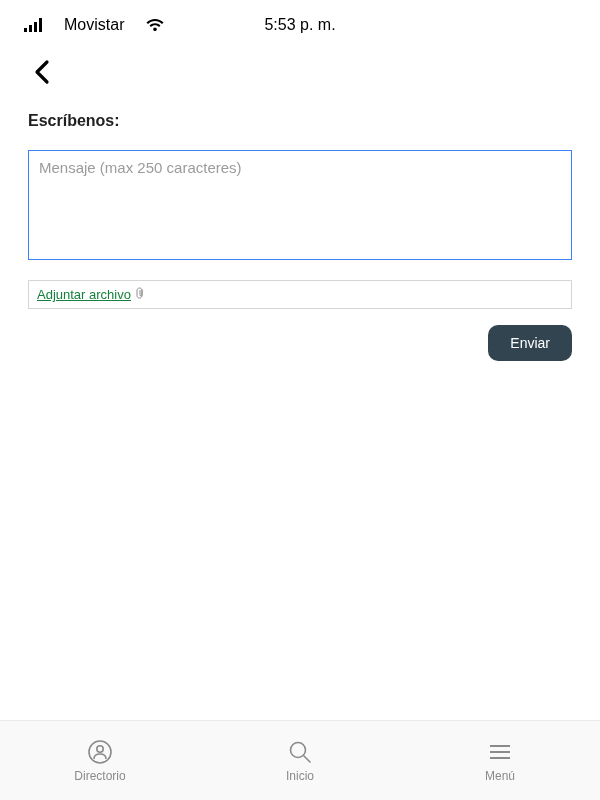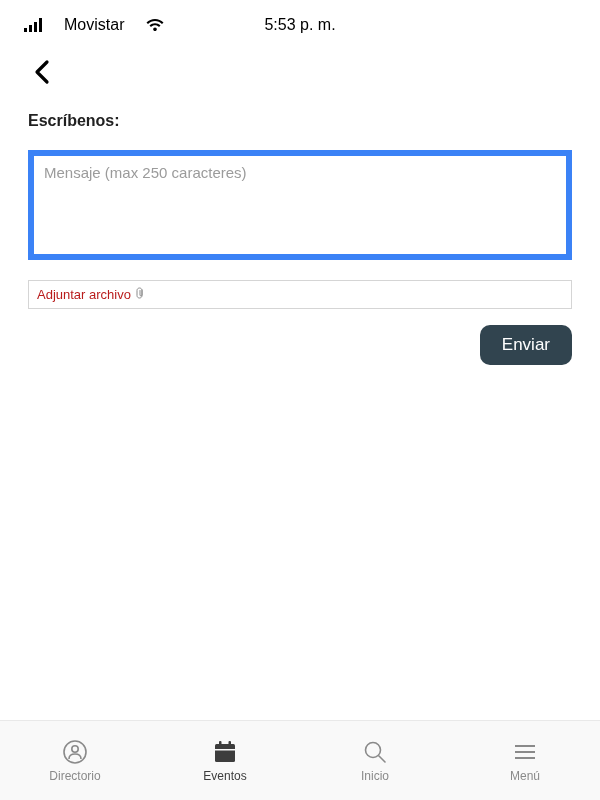--- a/index.html
+++ b/index.html
@@ -6,25 +6,25 @@
   html, body { width: 600px; height: 800px; font-family: -apple-system, Helvetica, Arial, sans-serif; background:#fff; }
   .screen { width:600px; height:800px; position:relative; display:flex; flex-direction:column; }
   .statusbar { display:flex; justify-content:space-between; align-items:center; padding:10px 24px 0 24px; height:40px; font-size:16px; font-weight:500; color:#000; }
   .sb-left, .sb-right { display:flex; align-items:center; gap:22px; }
   .sb-center { position:absolute; left:50%; transform:translateX(-50%); }
   .signal-icon svg, .wifi-icon svg, .loc-icon svg, .alarm-icon svg, .batt-icon svg { display:block; }
   .nav { padding:16px 24px 0 24px; }
   .back-btn { width:36px; height:36px; display:flex; align-items:center; justify-content:center; cursor:pointer; }
   .content { padding:20px 28px 0 28px; flex:1; overflow:auto; }
   .title { font-size:16px; font-weight:700; color:#212121; margin-bottom:20px; }
-  .msg-box { width:100%; height:110px; border:6px solid #3b82f6; padding:8px 10px; font-size:15px; color:#999; resize:none; font-family:inherit; }
+  .msg-box { width:100%; height:110px; border:1px solid #3b82f6; padding:8px 10px; font-size:15px; color:#999; resize:none; font-family:inherit; }
   .msg-box::placeholder { color:#9b9b9b; }
-  .attach-row { margin-top:16px; border:1px solid #d5d5d5; padding:6px 8px; font-size:13px; color:#b91c1c; display:flex; align-items:center; gap:4px; cursor:pointer; }
+  .attach-row { margin-top:16px; border:1px solid #d5d5d5; padding:6px 8px; font-size:13px; color:#15803d; display:flex; align-items:center; gap:4px; cursor:pointer;text-decoration:underline; }
   .send-row { display:flex; justify-content:flex-end; margin-top:16px; }
-  .send-btn { background:#31444f; color:#fff; border:none; border-radius:10px; padding:10px 22px; font-size:17px; cursor:pointer; }
+  .send-btn { background:#31444f; color:#fff; border:none; border-radius:10px; padding:10px 22px; font-size:14px; cursor:pointer; }
   .tabbar { height:80px; border-top:1px solid #e9e9e9; background:#f9f9f9; display:flex; }
   .tab { flex:1; display:flex; flex-direction:column; align-items:center; justify-content:center; gap:4px; cursor:pointer; color:#8a8a8a; font-size:12px; }
   .tab svg { display:block; }
   .tab.home { color:#c9a94f; }
   .tab.home svg path, .tab.home svg rect { fill:#d4b25a; }
   .tab.active { color:#3d3d3d; }
 </style>
 </head>
 <body>
 
@@ -85,31 +85,20 @@
     <div class="tab">
       <span>
         <svg width="26" height="26" viewBox="0 0 26 26">
             <circle cx="13" cy="13" r="11" fill="none" stroke="#8a8a8a" stroke-width="1.6"></circle>
             <circle cx="13" cy="10" r="3.2" fill="none" stroke="#8a8a8a" stroke-width="1.6"></circle>
             <path d="M7 20 C7 16.5 10 15 13 15 C16 15 19 16.5 19 20" fill="none" stroke="#8a8a8a" stroke-width="1.6"></path>
           </svg>
       </span>
       <span>Directorio</span>
     </div>
-    <div class="tab active">
-      <span>
-        <svg width="26" height="26" viewBox="0 0 26 26">
-            <rect x="3" y="5" width="20" height="18" rx="1.5" fill="#3d3d3d"></rect>
-            <rect x="3" y="10" width="20" height="1.5" fill="#f9f9f9"></rect>
-            <rect x="7" y="2" width="2.5" height="5" rx="1" fill="#3d3d3d"></rect>
-            <rect x="16.5" y="2" width="2.5" height="5" rx="1" fill="#3d3d3d"></rect>
-          </svg>
-      </span>
-      <span>Eventos</span>
-    </div>
     <div class="tab">
       <span>
         <svg width="26" height="26" viewBox="0 0 26 26">
             <circle cx="11" cy="11" r="7.5" fill="none" stroke="#8a8a8a" stroke-width="1.6"></circle>
             <path d="M17 17 L23 23" stroke="#8a8a8a" stroke-width="1.6" stroke-linecap="round"></path>
           </svg>
       </span>
       <span>Inicio</span>
     </div>
     <div class="tab">

